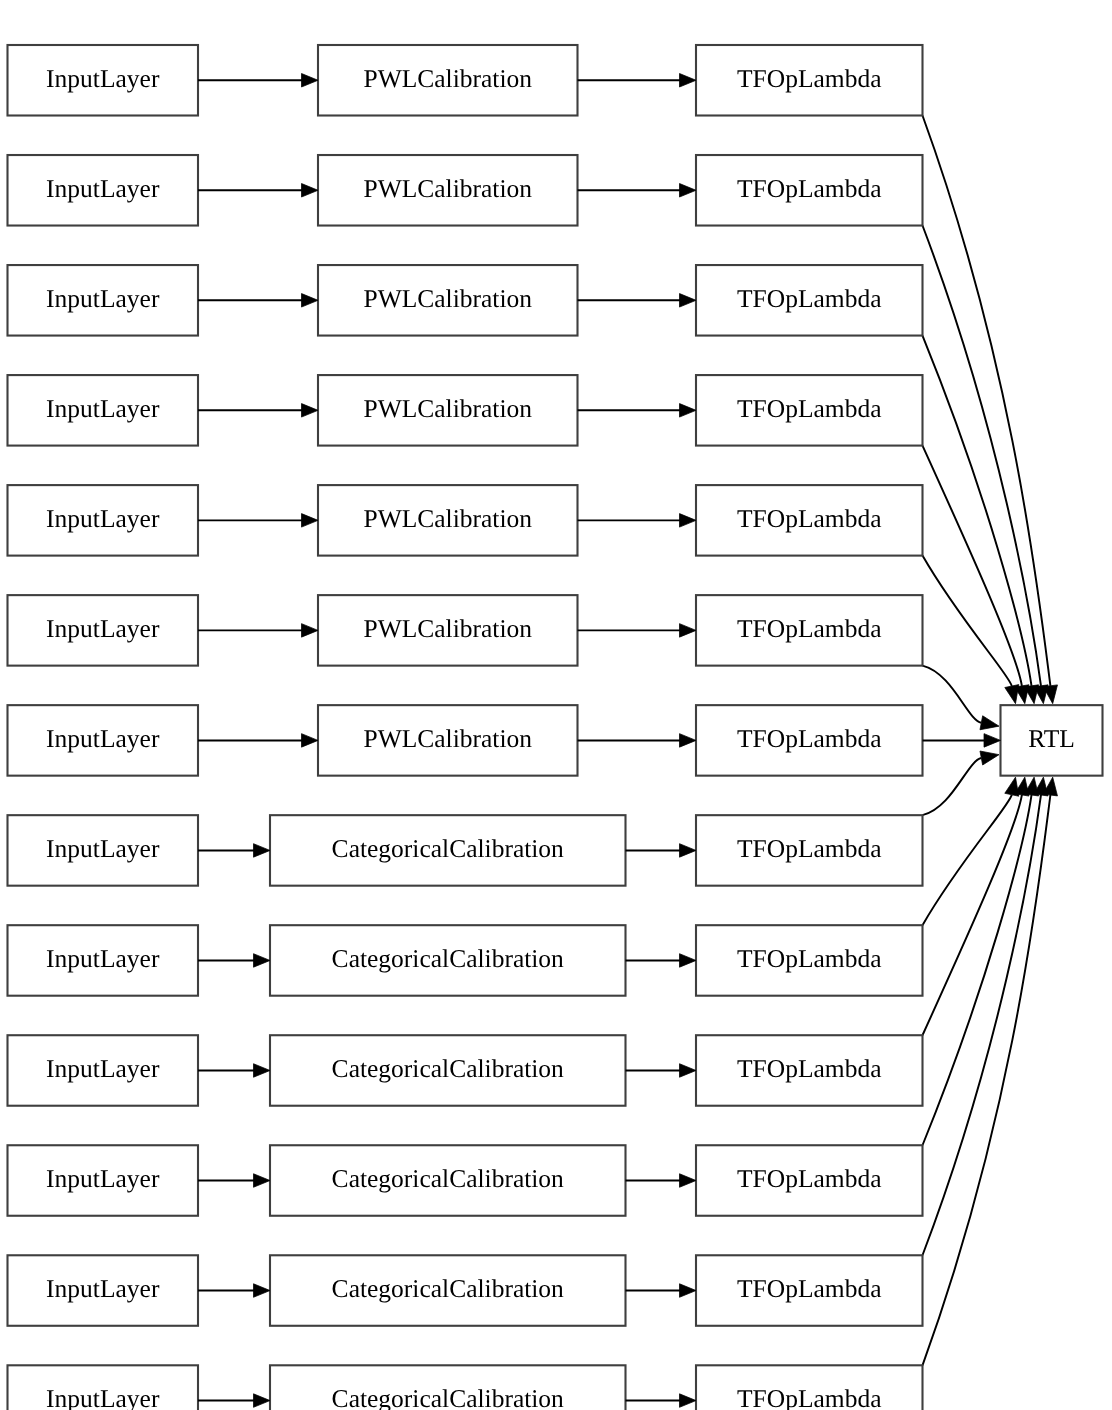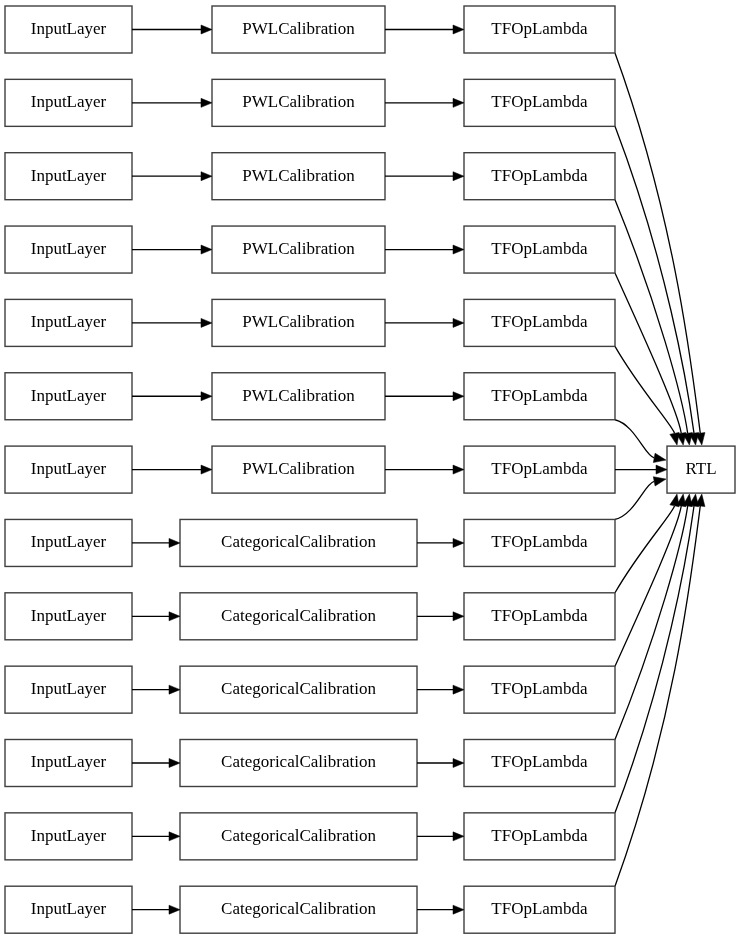--- a/index.html
+++ b/index.html
@@ -10,20 +10,21 @@
   body {
     width: 741px;
     height: 940px;
     font-family: "Liberation Serif", "DejaVu Serif", serif;
     overflow: hidden;
   }
   #graph-root {
     position: relative;
     width: 741px;
     height: 776px;
+    margin-top: 24px;
   }
   #graph-svg {
     position: absolute;
     top: 0;
     left: 0;
     display: block;
   }
   .node-rect {
     fill: #ffffff;
     stroke: #3f3f3f;

